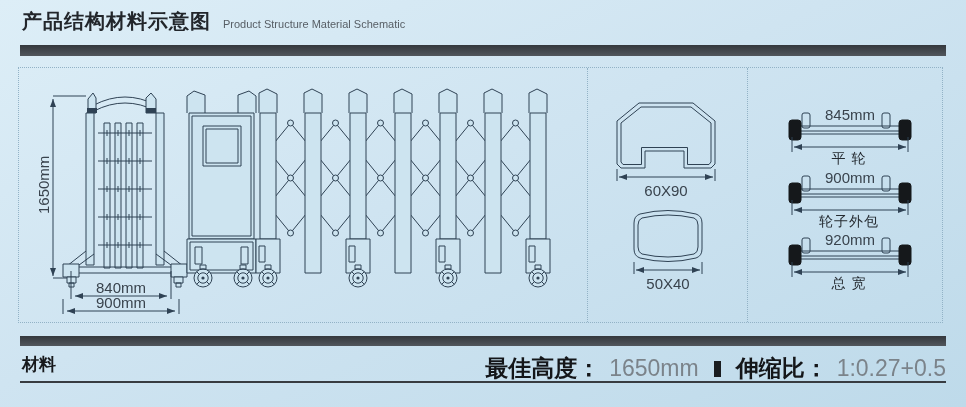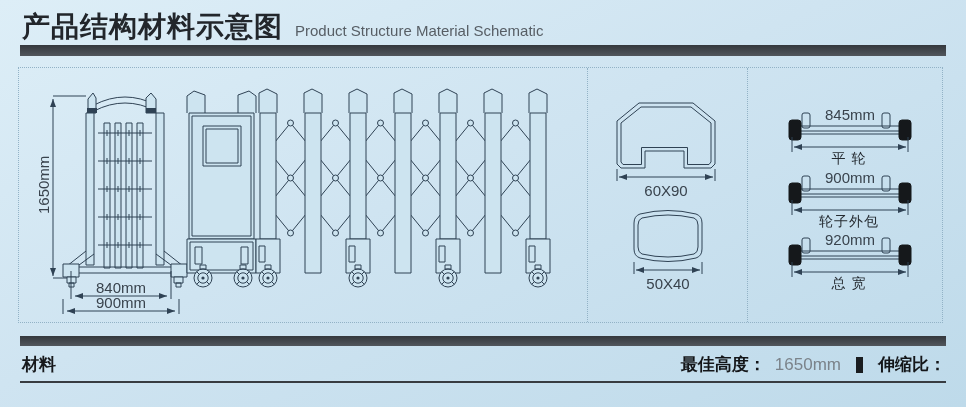--- a/index.html
+++ b/index.html
@@ -1,21 +1,21 @@
 <!DOCTYPE html>
 <html><head>
 <meta charset="utf-8">
 <style>
   html,body{margin:0;padding:0;}
   .page{position:relative;width:966px;height:407px;overflow:hidden;
     background:linear-gradient(155deg,#ddeef7 0%,#cfe4f1 45%,#bedaea 100%);
     font-family:"Liberation Sans",sans-serif;}
   .header{position:absolute;left:22px;top:8px;display:flex;align-items:baseline;gap:12px;}
-  .title-zh{font-size:28px;font-weight:bold;color:#22262b;letter-spacing:1px;}
-  .title-en{font-size:15px;color:#575e65;}
+  .title-zh{font-size:20px;font-weight:bold;color:#22262b;letter-spacing:1px;}
+  .title-en{font-size:11px;color:#575e65;}
   .bar{position:absolute;left:20px;width:926px;background:linear-gradient(#34383d,#51565c);}
   .bar-top{top:45px;height:11px;}
   .bar-bottom{top:336px;height:10px;}
   .panel{position:absolute;left:18px;top:67px;width:925px;height:256px;
     border:1px dotted #92b2c6;box-sizing:border-box;}
   .vdiv{position:absolute;top:0;height:254px;width:0;border-left:1px dotted #92b2c6;}
   .vdiv1{left:568px;}
   .vdiv2{left:728px;}
   svg.sec{position:absolute;top:0;}
   .sec1{left:0;}
@@ -24,21 +24,21 @@
   .ln{stroke:#2f4254;stroke-width:1;fill:none;}
   .lnf{stroke:#2f4254;stroke-width:1;fill:#cde4f0;}
   .dk{fill:#2f4254;stroke:none;}
   .blk{fill:#15181b;stroke:#15181b;}
   svg text{font-family:"Liberation Sans",sans-serif;fill:#39434d;}
   .dimtx{font-size:15px;}
   .nametx{font-size:14px;fill:#252b31;letter-spacing:1px;}
   .footer-left{position:absolute;left:22px;top:353px;display:flex;align-items:baseline;font-size:17px;}
   .mat-label{font-weight:bold;color:#17191c;}
   .mat-value{color:#33383d;}
-  .footer-right{position:absolute;right:20px;top:353px;display:flex;align-items:center;gap:9px;font-size:17px;}
+  .footer-right{position:absolute;right:20px;top:353px;display:flex;align-items:center;gap:9px;font-size:23px;}
   .spec-label{font-weight:bold;color:#141619;}
   .spec-value{color:#7b838a;}
   .spec-sep{width:7px;height:16px;background:#1a1d20;margin:0 6px;}
   .footer-line{position:absolute;left:20px;top:381px;width:926px;height:2px;background:#383c41;}
 </style>
 </head>
 <body>
 
 <div class="page">
 
@@ -222,17 +222,18 @@
 
   <div class="footer-left">
     <span class="mat-label">材料</span>
   </div>
 
   <div class="footer-right">
     <span class="spec-label">最佳高度：</span>
     <span class="spec-value">1650mm</span>
     <span class="spec-sep"></span>
     <span class="spec-label">伸缩比：</span>
+    <span class="spec-value">1:0.27+0.5</span>
   </div>
 
   <div class="footer-line"></div>
 
 </div>
 
 </body></html>

